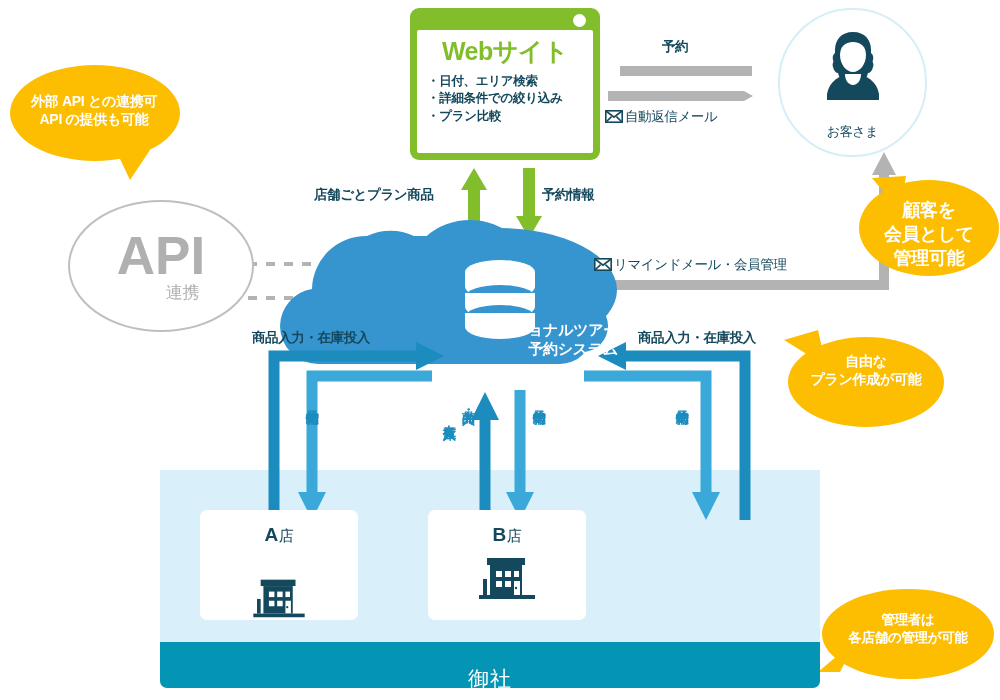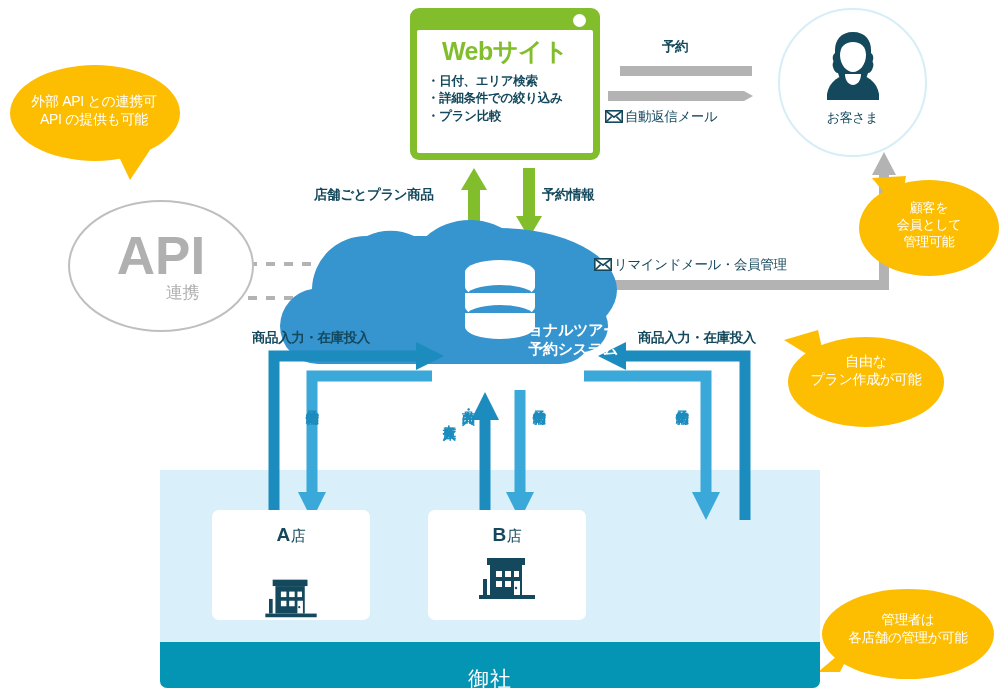--- a/index.html
+++ b/index.html
@@ -36,21 +36,21 @@
     white-space:nowrap;letter-spacing:-0.3px;
   }
 
   
   #customer-circle{
     left:778px;top:8px;width:145px;height:145px;border-radius:50%;
     background:#ffffff;border:2px solid #d6eef8;
     display:flex;flex-direction:column;align-items:center;justify-content:flex-start;
   }
   #customer-avatar{margin-top:14px;}
-  #customer-label{font-size:13px;color:#14485c;margin-top:1px;letter-spacing:-0.3px;}
+  #customer-label{font-size:13px;color:#14485c;margin-top:15px;letter-spacing:-0.3px;}
 
   
   #api-ellipse{
     left:68px;top:200px;width:182px;height:128px;border-radius:50%;
     border:2px solid #bfbfbf;background:#ffffff;
     display:flex;flex-direction:column;align-items:center;justify-content:center;
   }
   #api-title{font-size:53px;font-weight:bold;color:#b0b0b0;line-height:1;letter-spacing:0px;}
   #api-sub{font-size:17px;color:#b0b0b0;line-height:1.1;margin-top:2px;letter-spacing:-0.3px;margin-left:43px;}
 
@@ -78,34 +78,34 @@
     left:160px;top:642px;width:660px;height:46px;background:#0494b4;
     border-radius:0 0 7px 7px;
     display:flex;align-items:center;justify-content:center;
   }
   #company-label{color:#ffffff;font-size:21px;letter-spacing:1px;margin-top:28px;}
   .store-box{
     top:510px;width:158px;height:110px;background:#ffffff;border-radius:7px;
     display:flex;flex-direction:column;align-items:center;justify-content:flex-start;
     padding-top:14px;box-sizing:border-box;
   }
-  #store-a{left:212px;gap:22px;}
+  #store-a{left:200px;gap:22px;}
   #store-b{left:428px;}
   #store-c{left:644px;}
   .store-name{font-size:15px;color:#14485c;letter-spacing:-0.3px;}
   .store-name b{font-size:19px;font-weight:bold;margin-right:1px;}
   .store-icon{margin-top:8px;}
 
   
   .callout-text{
-    position:absolute;color:#ffffff;font-weight:normal;text-align:center;
+    position:absolute;color:#ffffff;font-weight:bold;text-align:center;
     letter-spacing:-0.3px;line-height:1.32;
   }
   #callout-api-text{left:14px;top:92px;width:160px;font-size:14px;}
-  #callout-member-text{left:866px;top:199px;width:126px;font-size:13px;}
+  #callout-member-text{left:866px;top:199px;width:126px;font-size:18px;}
   #callout-plan-text{left:790px;top:352px;width:152px;font-size:14px;}
   #callout-admin-text{left:826px;top:611px;width:164px;font-size:13.5px;}
 </style>
 </head>
 <body>
 
 <div id="stage">
 
   <svg id="svg-layer" viewBox="0 0 1000 700">
     <defs>

